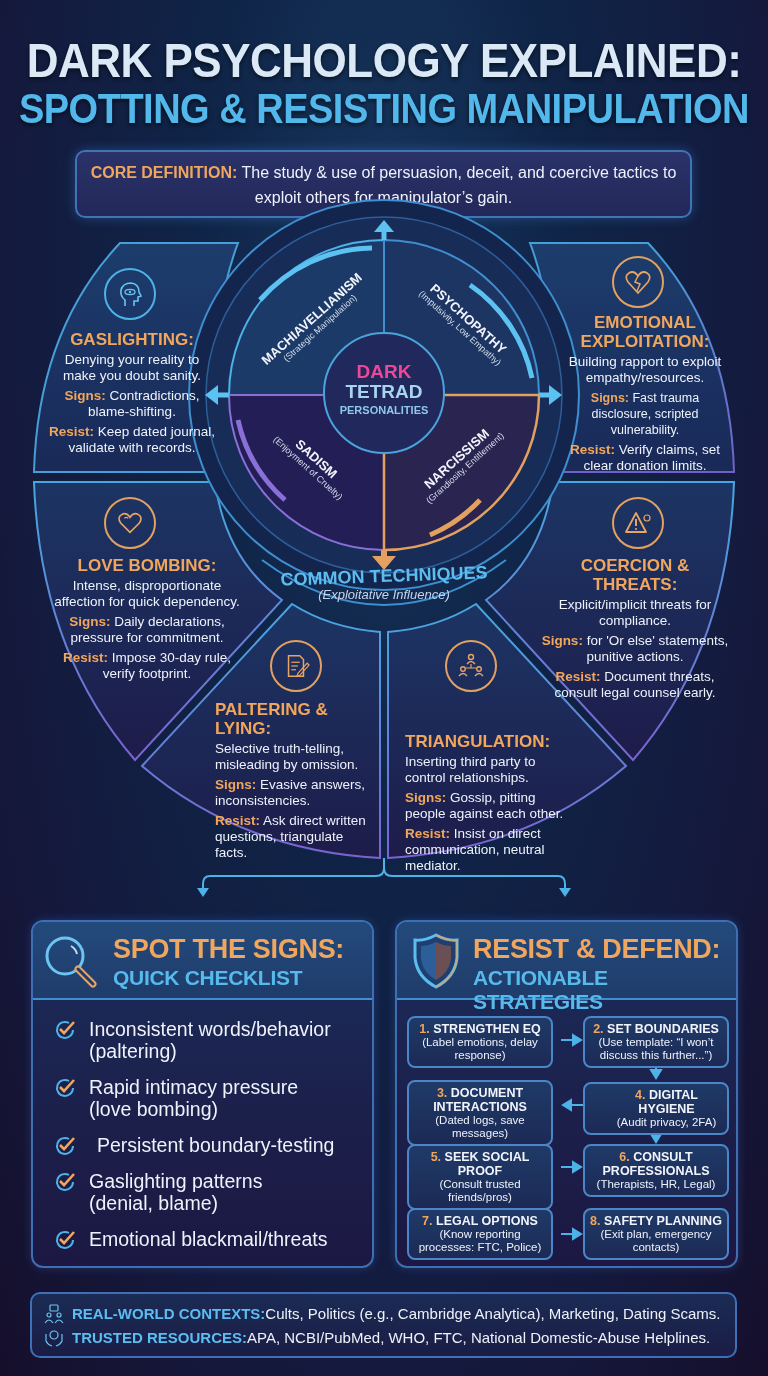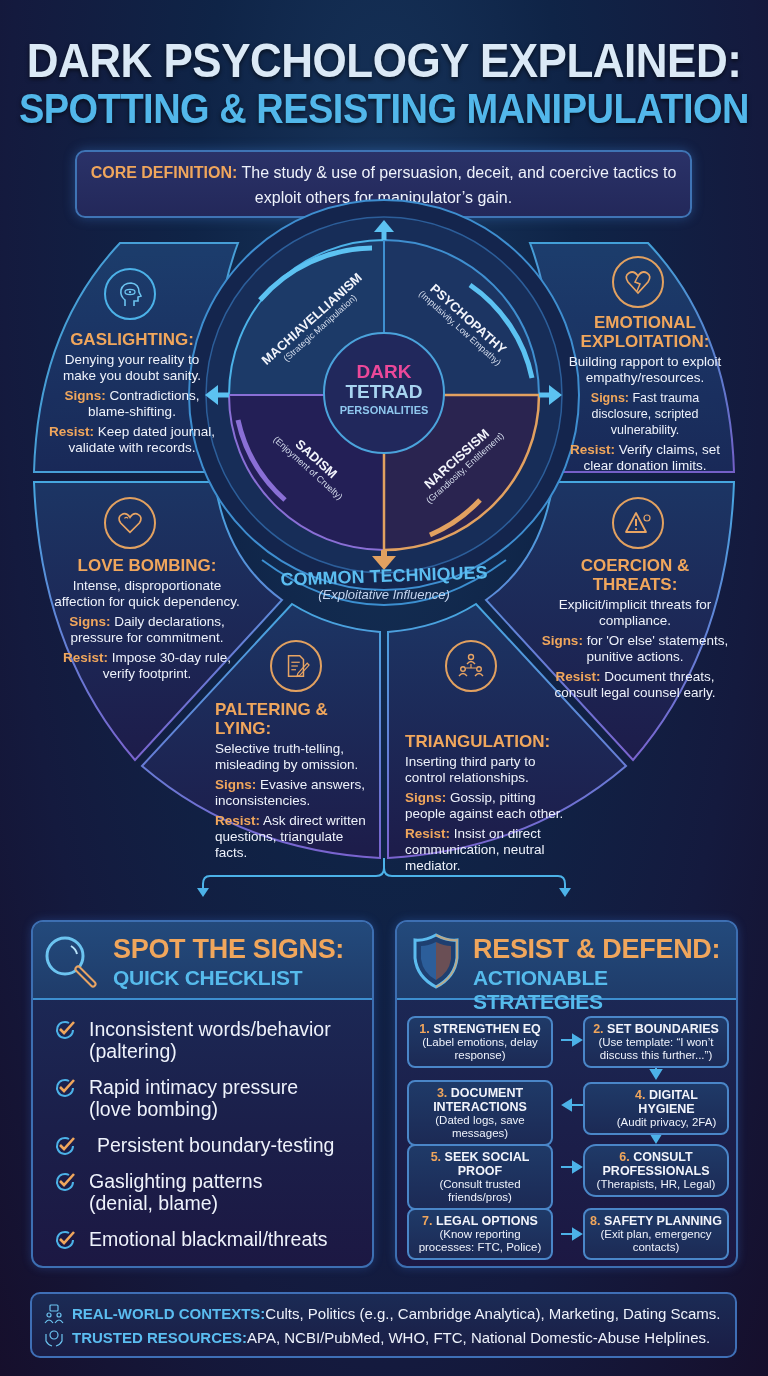--- a/index.html
+++ b/index.html
@@ -369,21 +369,21 @@
     <div>(Dated logs, save messages)</div>
   </div>
   <div class="step" style="left:186px;top:160px;padding-left:24px;">
     <div class="st"><span class="num">4.</span> <span>DIGITAL HYGIENE</span></div>
     <div>(Audit privacy, 2FA)</div>
   </div>
   <div class="step" style="left:10px;top:222px;">
     <div class="st"><span class="num">5.</span> <span>SEEK SOCIAL PROOF</span></div>
     <div>(Consult trusted friends/pros)</div>
   </div>
-  <div class="step" style="left:186px;top:222px;border-radius:13px;">
+  <div class="step" style="left:186px;top:222px;">
     <div class="st"><span class="num">6.</span> <span>CONSULT PROFESSIONALS</span></div>
     <div>(Therapists, HR, Legal)</div>
   </div>
   <div class="step" style="left:10px;top:286px;">
     <div class="st"><span class="num">7.</span> <span>LEGAL OPTIONS</span></div>
     <div>(Know reporting processes: FTC, Police)</div>
   </div>
   <div class="step" style="left:186px;top:286px;">
     <div class="st"><span class="num">8.</span> <span>SAFETY PLANNING</span></div>
     <div>(Exit plan, emergency contacts)</div>

